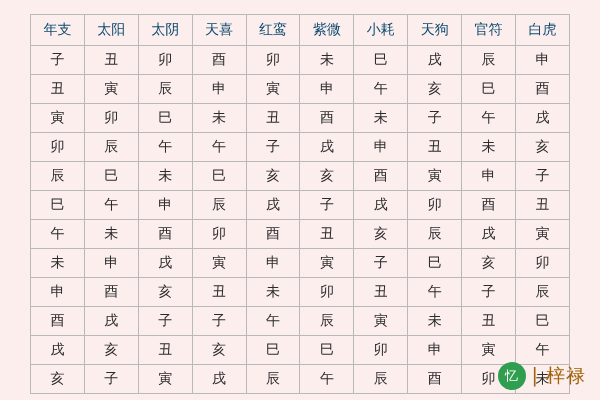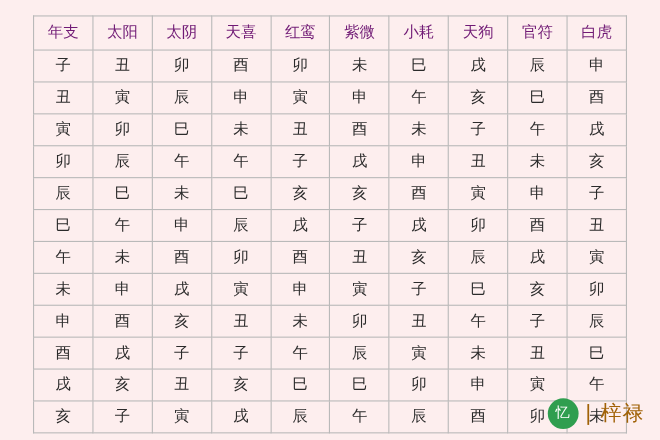--- a/index.html
+++ b/index.html
@@ -40,21 +40,21 @@
     height: 28px;
     font-size: 14px;
     color: #2b2b2b;
     font-family: "DejaVu Sans", "Liberation Sans", sans-serif;
     font-weight: normal;
     padding: 0;
   }
   table.zodiac th {
     height: 30px;
     font-size: 14px;
-    color: #701a75;
+    color: #0c4a6e;
     margin-top: 33px;
   }
   .watermark {
     position: absolute;
     right: 14px;
     bottom: 10px;
     display: flex;
     align-items: center;
     gap: 6px;
   }

